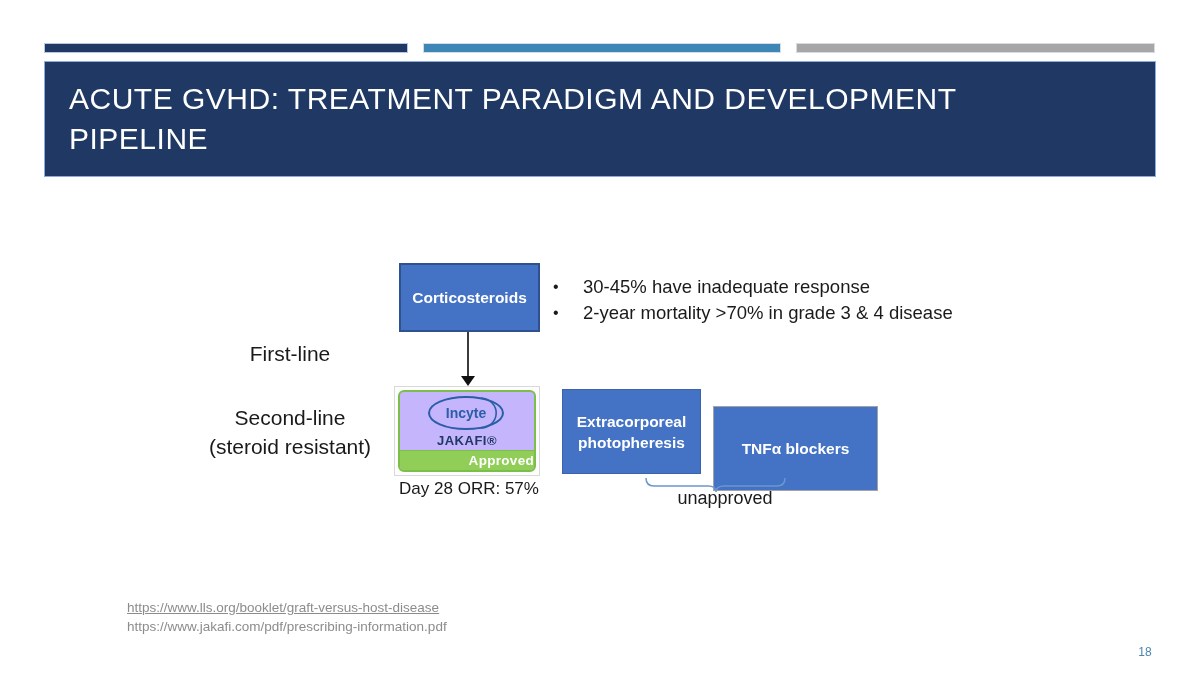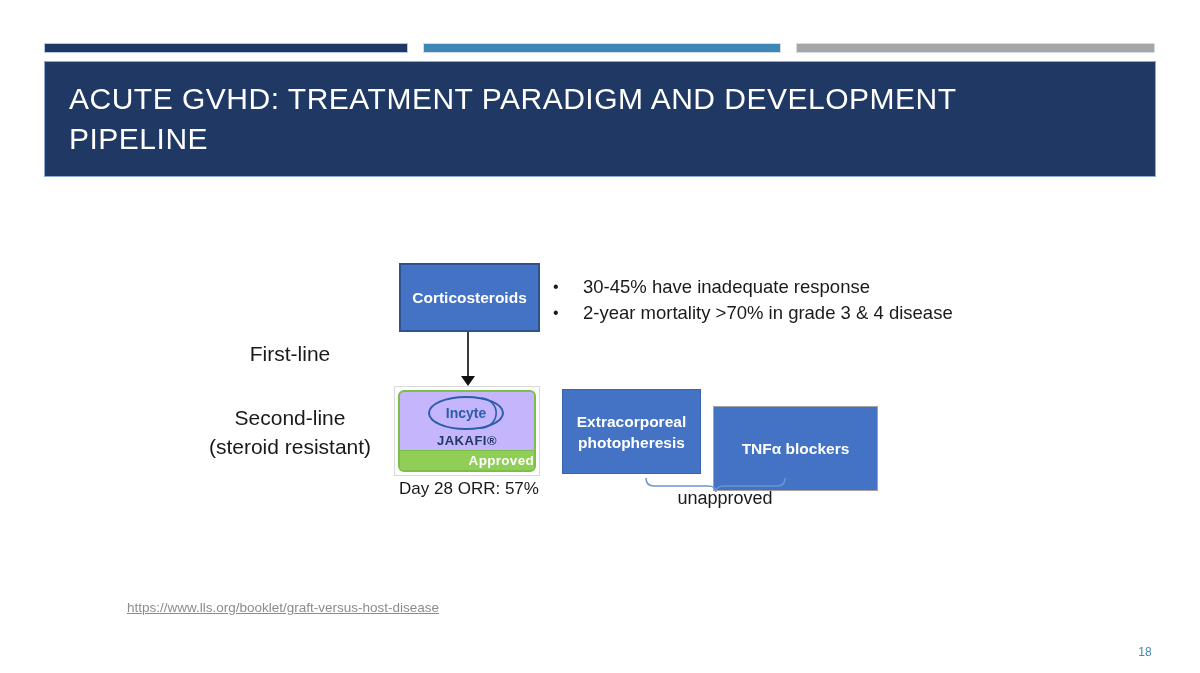--- a/index.html
+++ b/index.html
@@ -148,17 +148,18 @@
     <span>TNFα blockers</span>
   </div>
 
   <svg class="bracket" width="141" height="16" viewBox="0 0 141 16">
     <path d="M1,1 Q1,9 9,9 L63,9 Q71,9 71,15 Q71,9 79,9 L132,9 Q140,9 140,1" fill="none" stroke="#6C96CE" stroke-width="1.5"></path>
   </svg>
   <div class="unapproved-label">unapproved</div>
 
   <div class="refs">
     <div><a class="underlined">https://www.lls.org/booklet/graft-versus-host-disease</a></div>
+    <div><a>https://www.jakafi.com/pdf/prescribing-information.pdf</a></div>
   </div>
 
   <div class="page-num">18</div>
 
 </div>
 
 </body></html>

